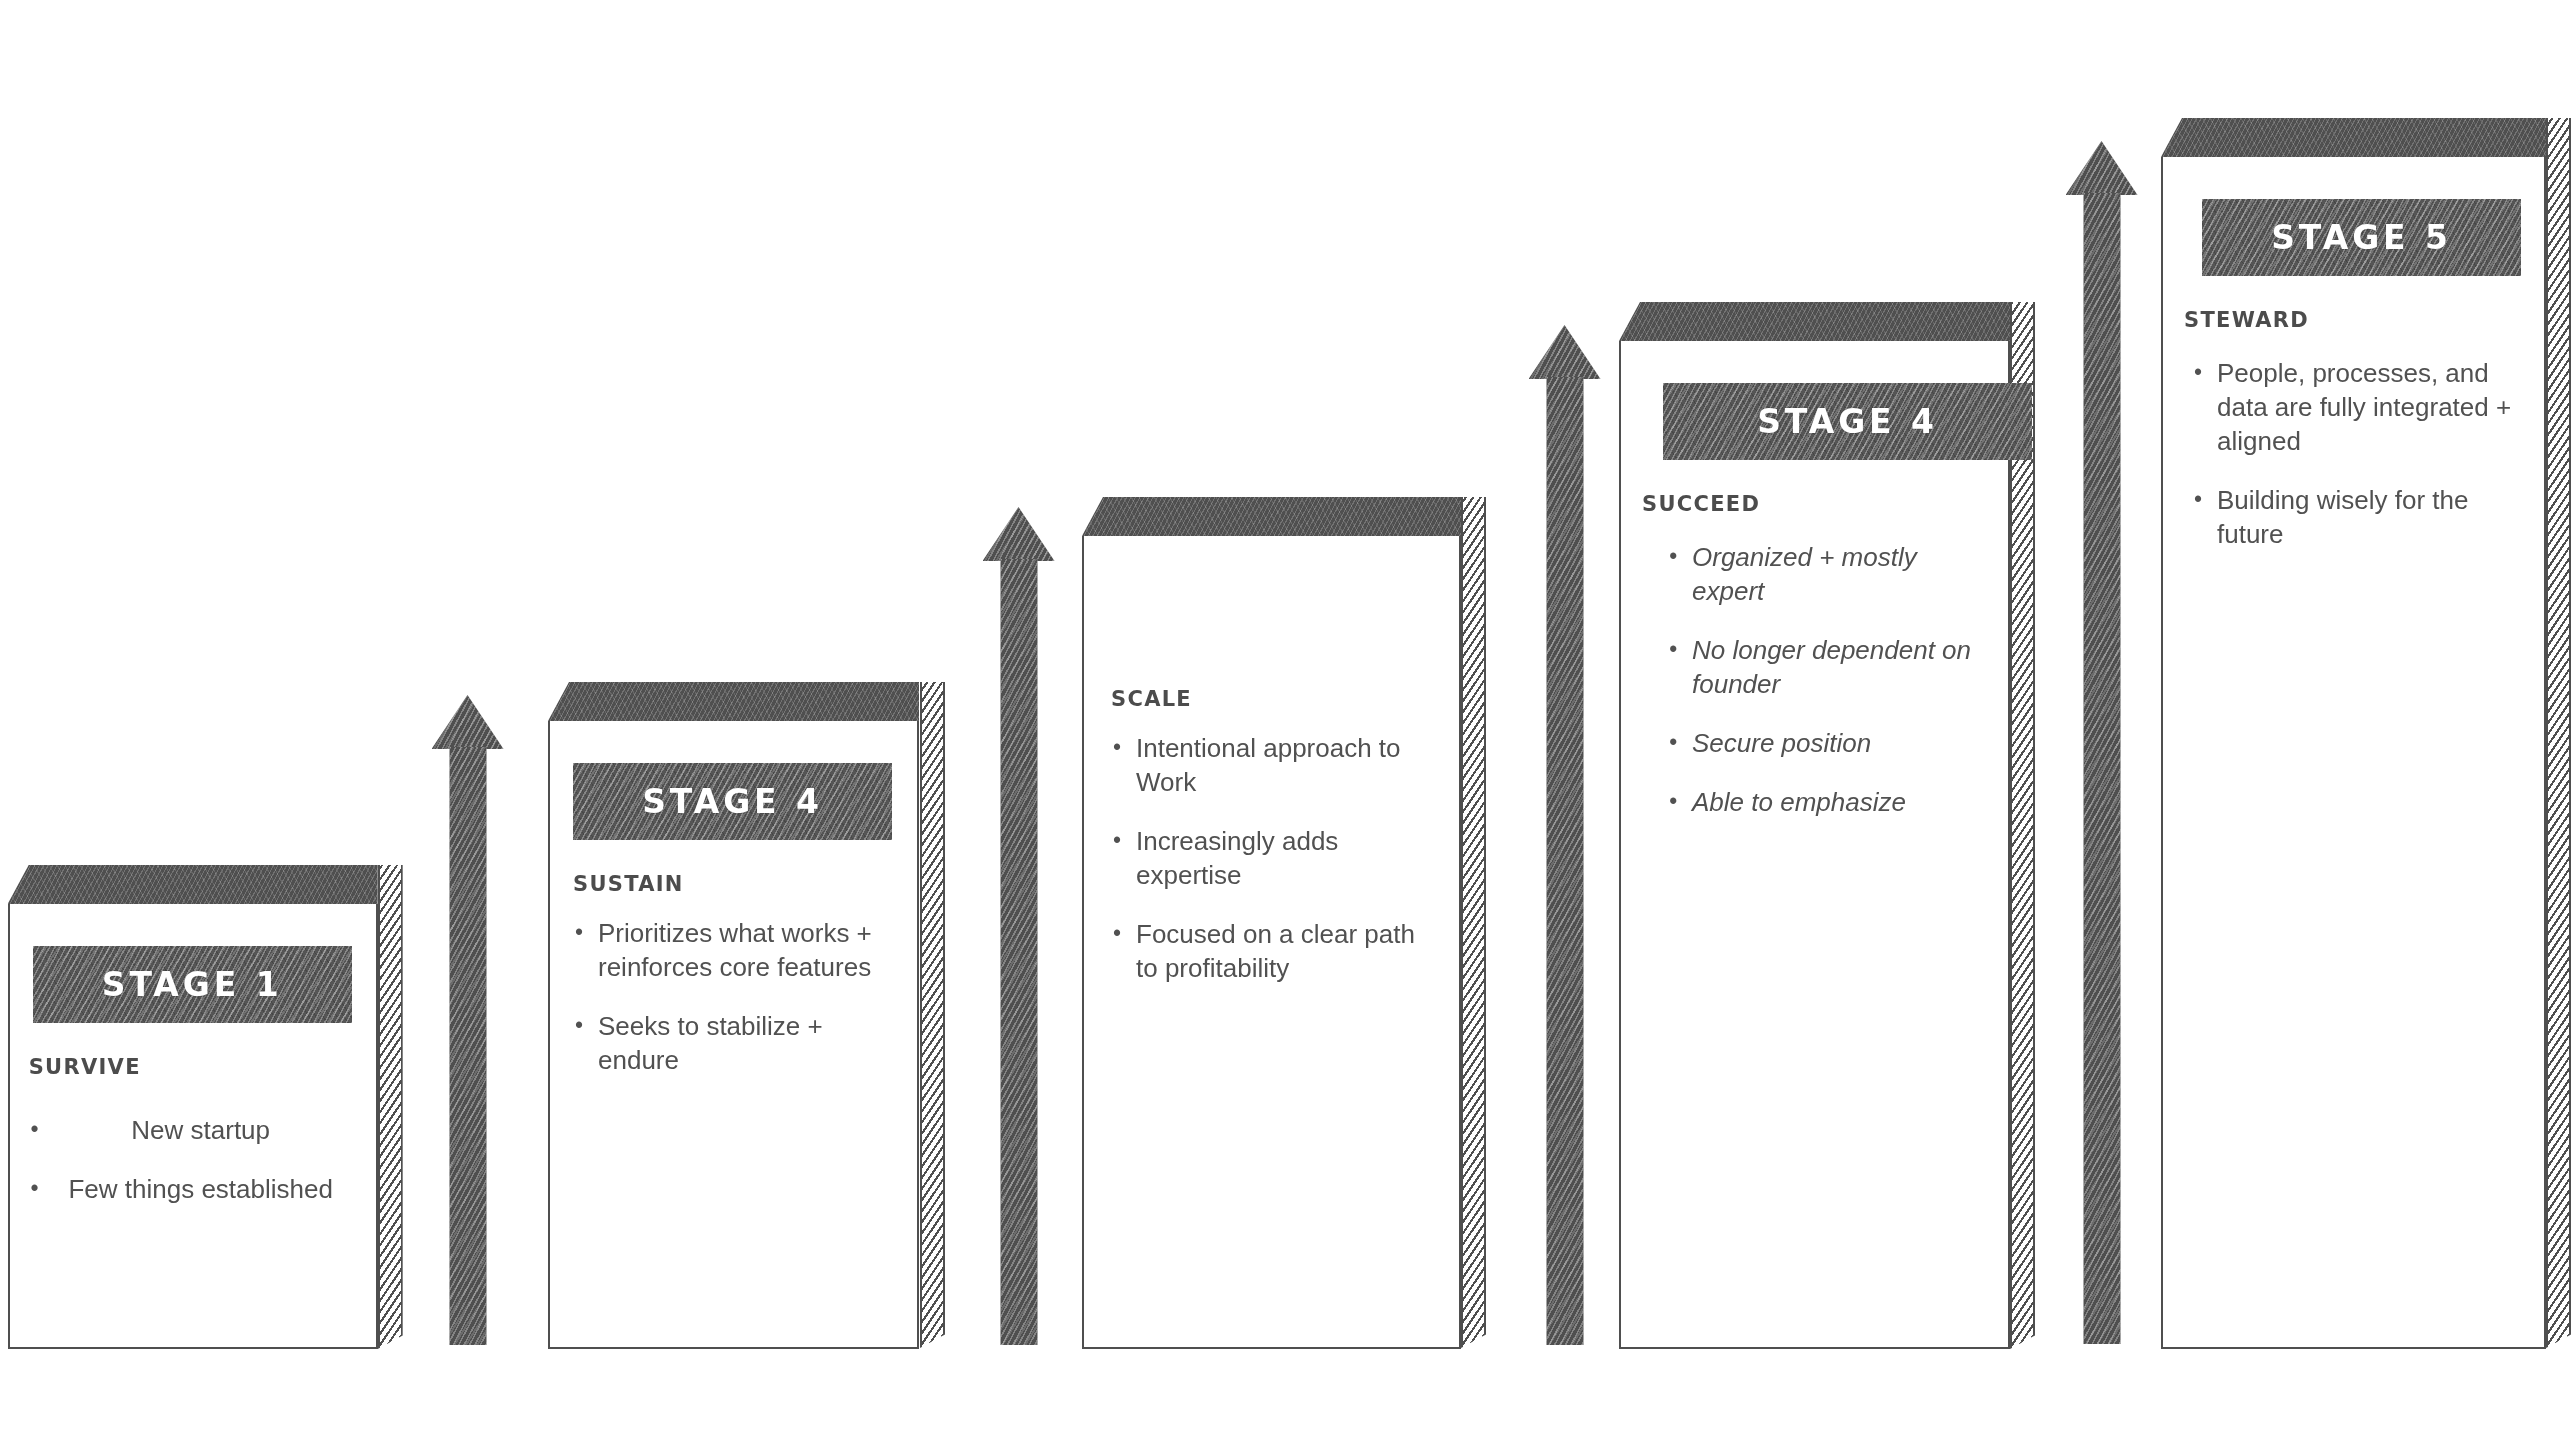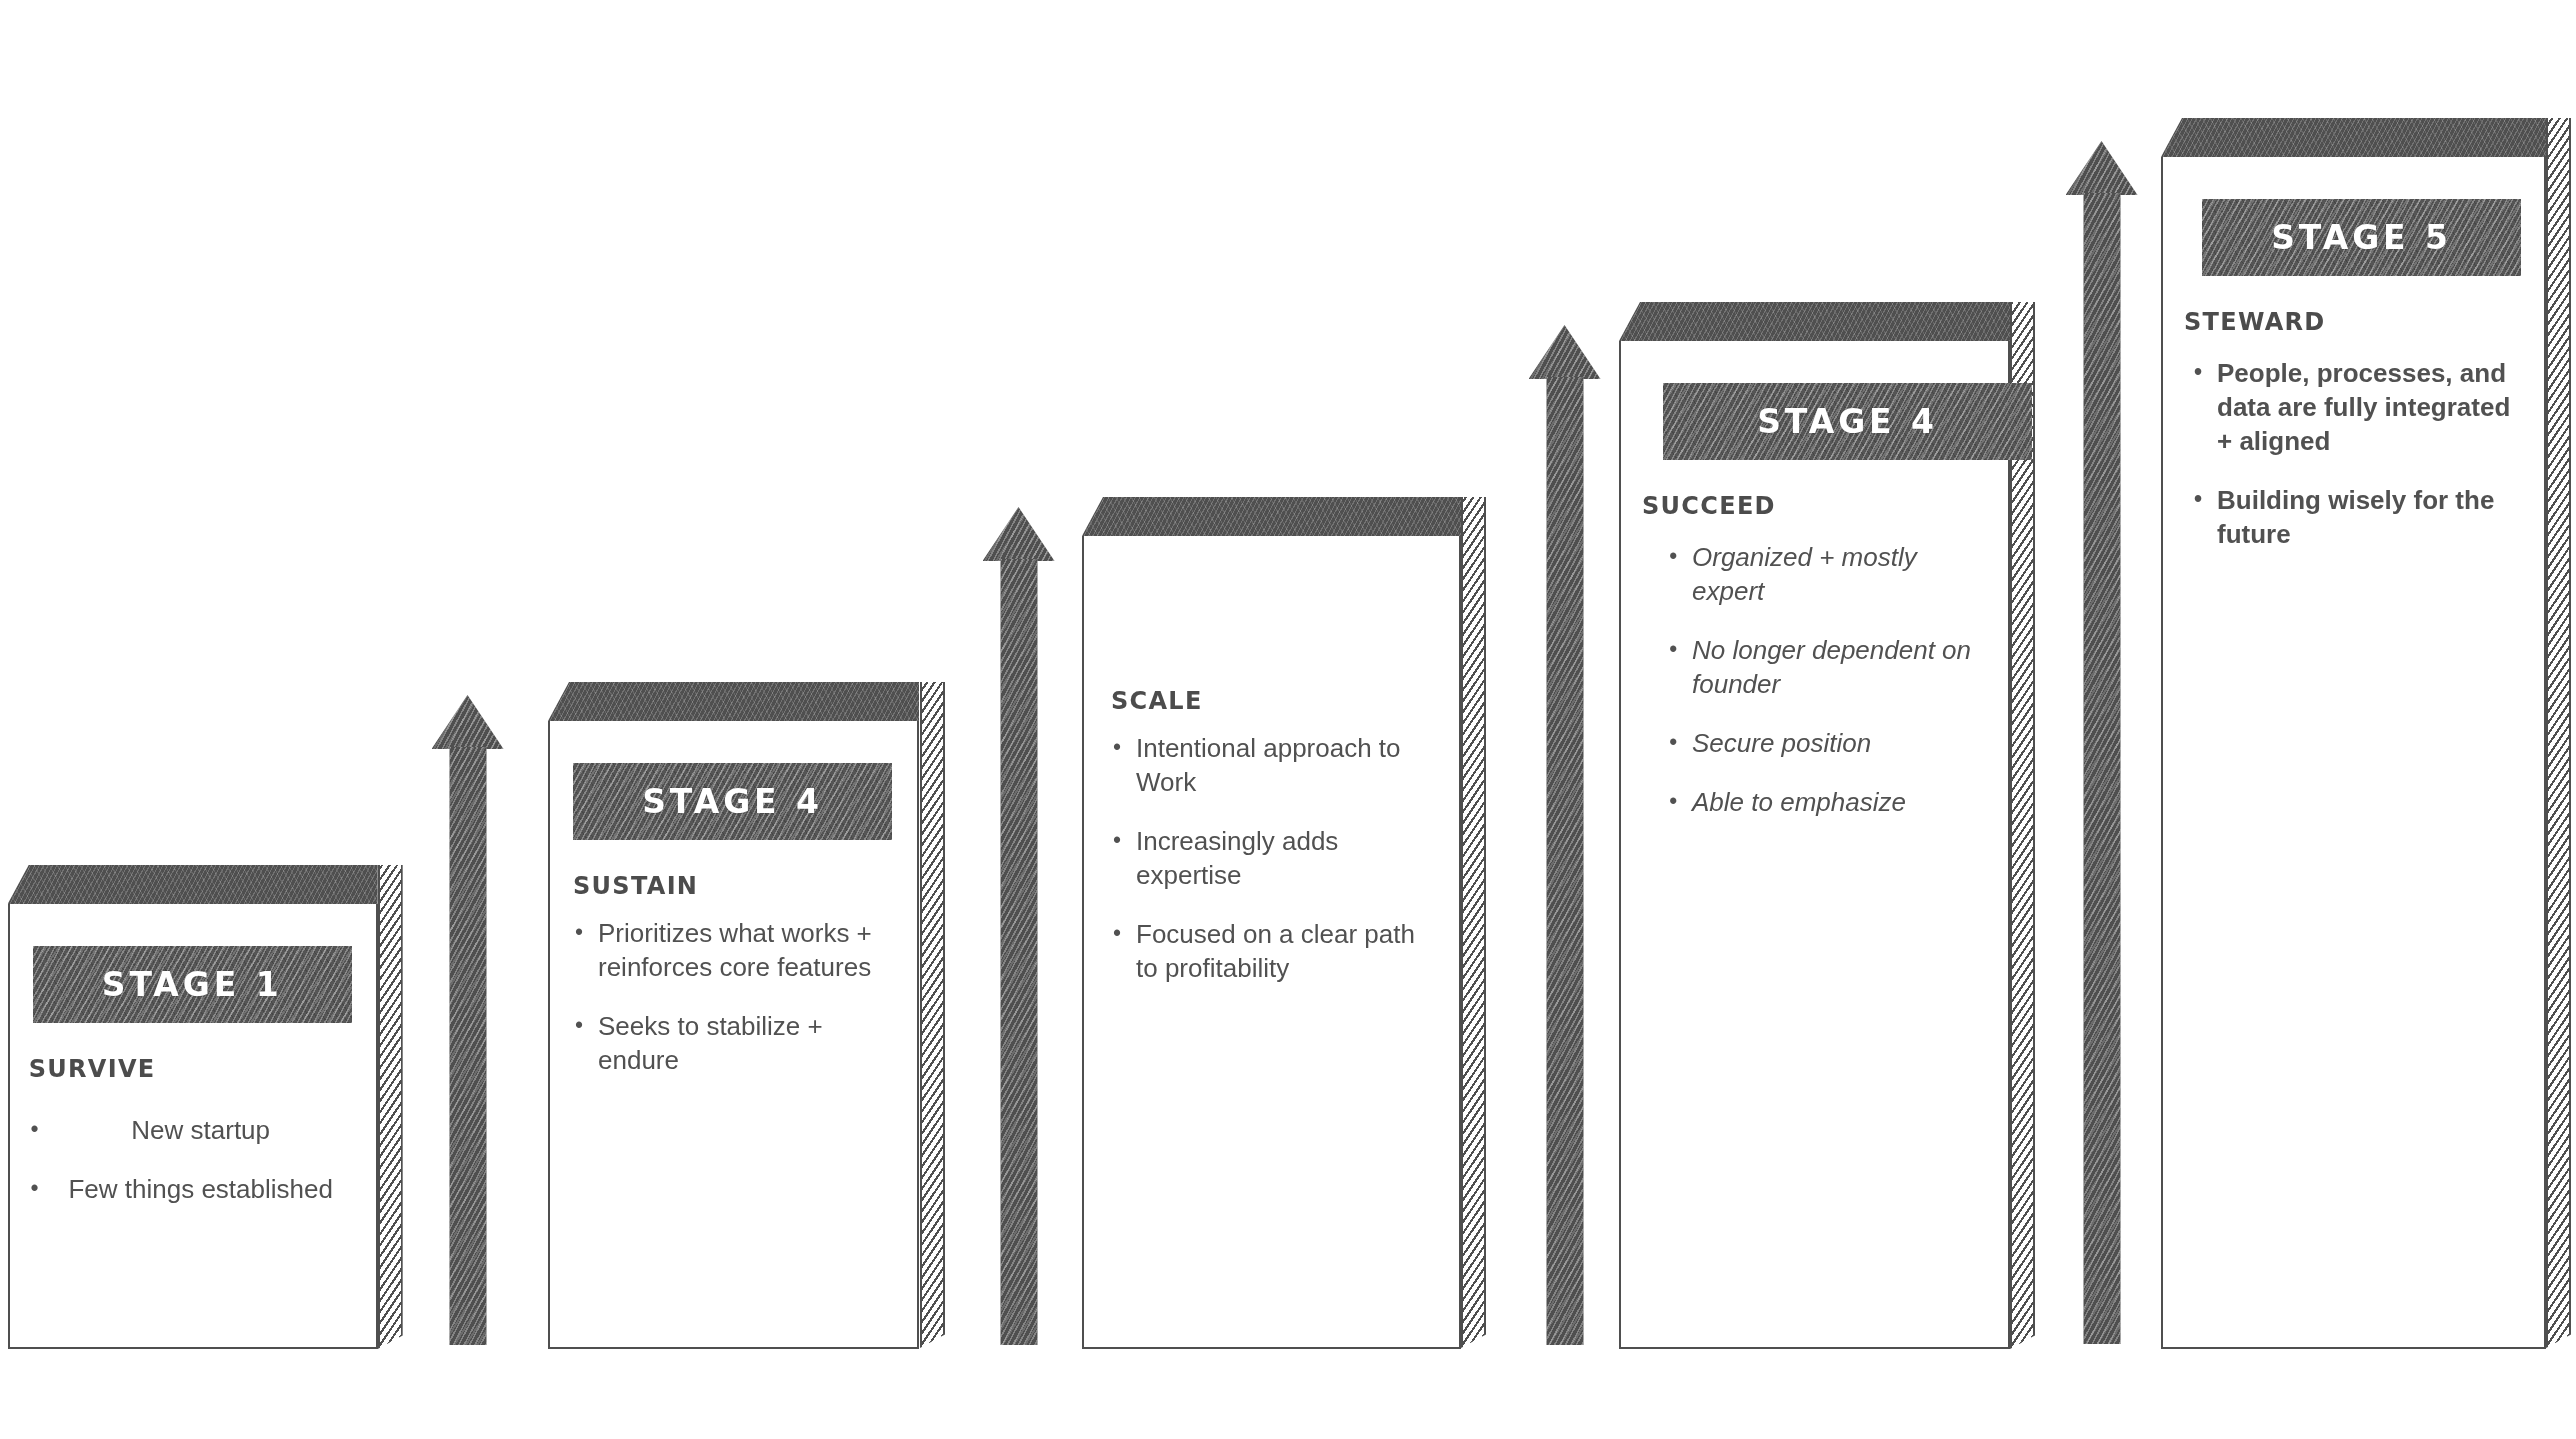--- a/index.html
+++ b/index.html
@@ -68,21 +68,21 @@
     font-size:33px;
     font-family:"DejaVu Sans", sans-serif;
     text-shadow:0 0 1.9px rgba(0,0,0,.35);
   }
 
   
   .stage-heading{
     position:absolute;
     color:#4c4c4c;
     font-weight:bold;
-    font-size:24px;
+    font-size:21px;
     letter-spacing:1.3px;
     font-family:"DejaVu Sans", sans-serif;
   }
   .bullets{position:absolute;margin:0;padding:0;list-style:none;}
   .bullets li{
     position:relative;
     color:#515151;
     font-size:26px;
     line-height:34px;
     padding-left:25px;
@@ -217,18 +217,18 @@
   <div class="top-face" style="width:385px;"></div>
   <div class="side-face" style="height:1230px;"></div>
   <div class="front-face" style="top:39px;width:385px;height:1192px;"></div>
 
   <div class="stage-banner" style="left:41px;top:81px;width:319px;height:77px;">
     <span class="label">STAGE 5</span>
   </div>
 
   <div class="stage-heading" style="left:23px;top:190px;">STEWARD</div>
 
-  <ul class="bullets" style="left:31px;top:238px;width:329px;font-weight:bold;">
+  <ul class="bullets" style="left:31px;top:238px;width:329px;">
     <li>People, processes, and data are fully integrated + aligned</li>
     <li>Building wisely for the future</li>
   </ul>
 </div>
 
 
 </body></html>

